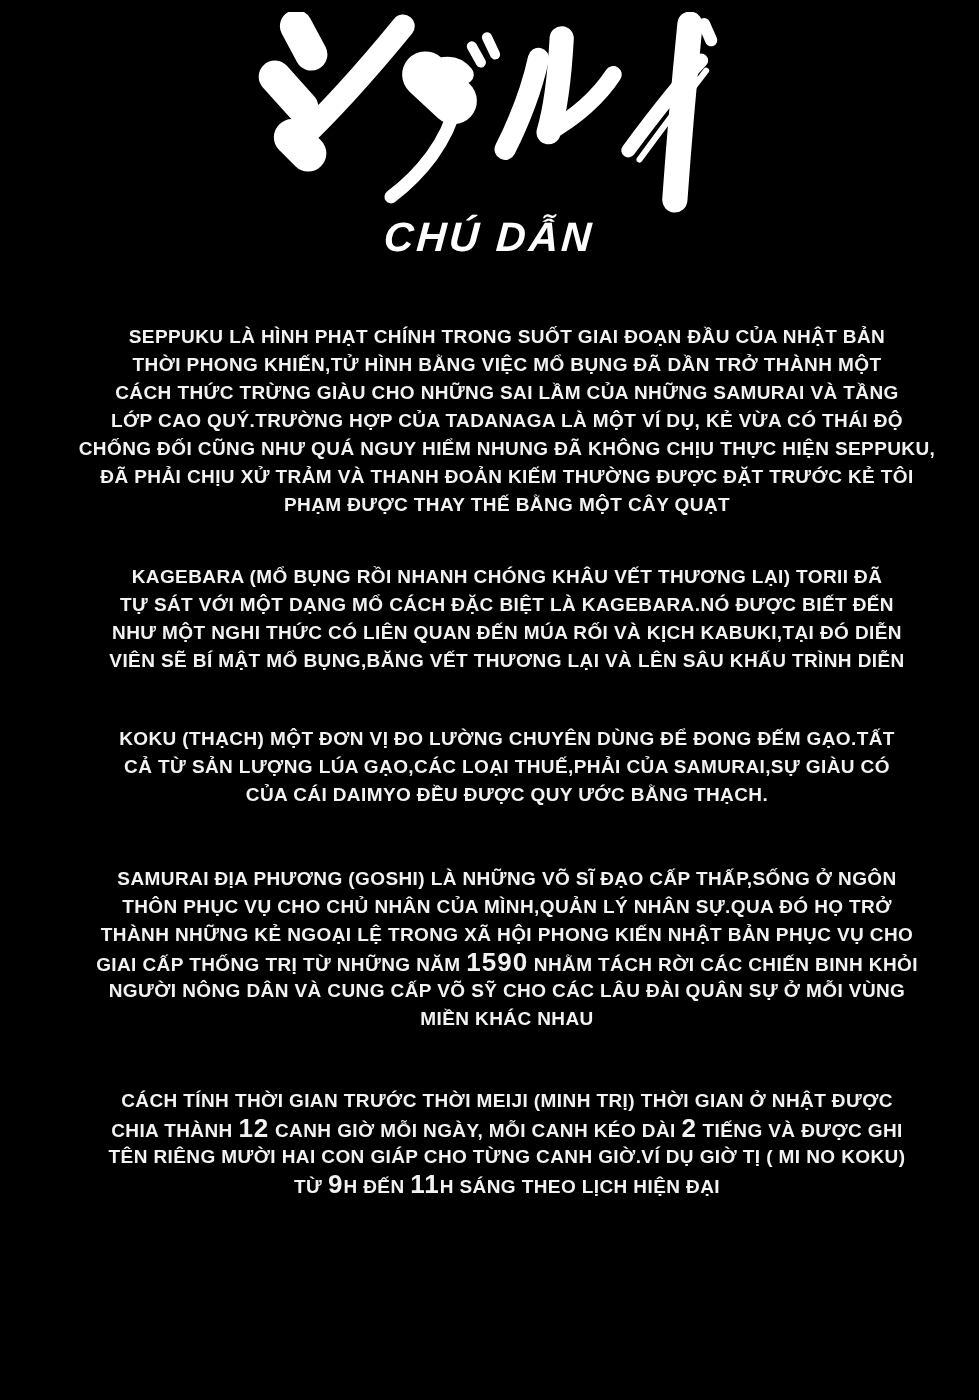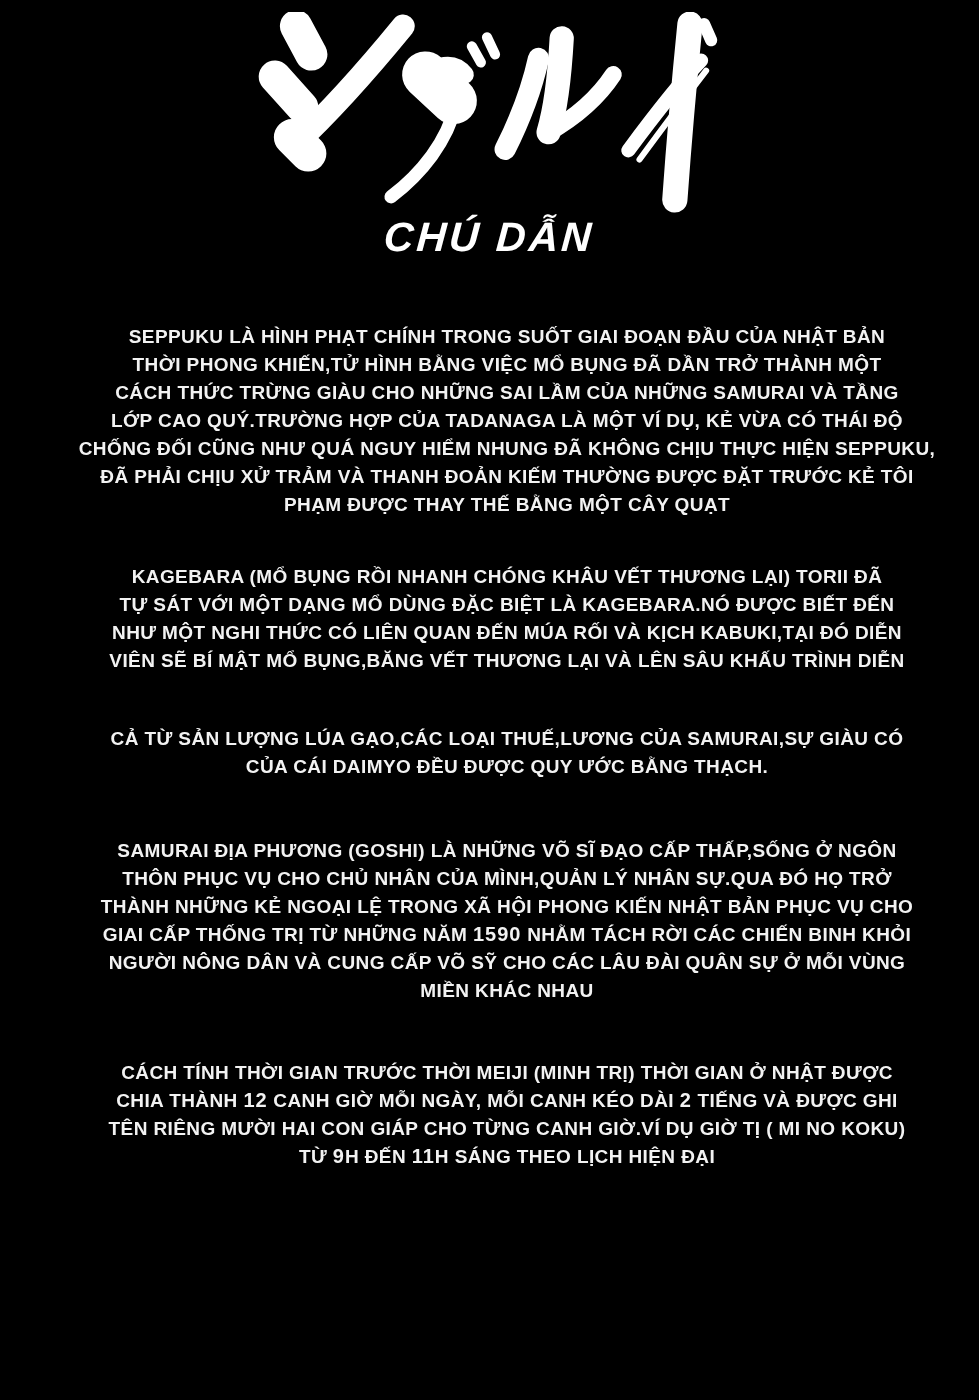--- a/index.html
+++ b/index.html
@@ -71,21 +71,21 @@
     font-size: 19px;
     font-weight: bold;
     line-height: 28px;
     height: 28px;
     letter-spacing: 0.4px;
     white-space: nowrap;
     text-align: center;
     color: #f2f2f2;
   }
   .note-line .num {
-    font-size: 20px;
+    font-size: 26px;
     line-height: 1;
     letter-spacing: 1px;
   }
 </style>
 </head>
 <body>
 
 <div class="page">
 
   <div class="logo-wrap">
@@ -130,27 +130,28 @@
       <div class="note-line">THỜI PHONG KHIẾN,TỬ HÌNH BẰNG VIỆC MỔ BỤNG ĐÃ DẦN TRỞ THÀNH MỘT</div>
       <div class="note-line">CÁCH THỨC TRỪNG GIÀU CHO NHỮNG SAI LẦM CỦA NHỮNG SAMURAI  VÀ TẦNG</div>
       <div class="note-line">LỚP CAO QUÝ.TRƯỜNG HỢP CỦA TADANAGA LÀ MỘT VÍ DỤ, KẺ VỪA CÓ THÁI ĐỘ</div>
       <div class="note-line">CHỐNG ĐỐI CŨNG NHƯ QUÁ NGUY HIỂM NHUNG ĐÃ KHÔNG CHỊU THỰC HIỆN SEPPUKU,</div>
       <div class="note-line">ĐÃ PHẢI CHỊU XỬ TRẢM VÀ THANH ĐOẢN KIẾM THƯỜNG ĐƯỢC ĐẶT TRƯỚC KẺ TÔI</div>
       <div class="note-line">PHẠM ĐƯỢC THAY THẾ BẰNG MỘT CÂY QUẠT</div>
     </div>
 
     <div class="note">
       <div class="note-line">KAGEBARA (MỔ BỤNG RỒI NHANH CHÓNG KHÂU VẾT THƯƠNG LẠI) TORII ĐÃ</div>
-      <div class="note-line">TỰ SÁT VỚI MỘT DẠNG MỔ DÙNG ĐẶC BIỆT LÀ KAGEBARA.NÓ ĐƯỢC BIẾT ĐẾN</div>
+      <div class="note-line">TỰ SÁT VỚI MỘT DẠNG MỔ CÁCH ĐẶC BIỆT LÀ KAGEBARA.NÓ ĐƯỢC BIẾT ĐẾN</div>
       <div class="note-line">NHƯ MỘT NGHI THỨC CÓ LIÊN QUAN ĐẾN MÚA RỐI VÀ KỊCH KABUKI,TẠI ĐÓ DIỄN</div>
       <div class="note-line">VIÊN SẼ BÍ MẬT MỔ BỤNG,BĂNG VẾT THƯƠNG LẠI VÀ LÊN SÂU KHẤU TRÌNH DIỄN</div>
     </div>
 
     <div class="note">
-      <div class="note-line">CẢ TỪ  SẢN LƯỢNG LÚA GẠO,CÁC LOẠI THUẾ,LƯƠNG CỦA SAMURAI,SỰ GIÀU CÓ</div>
+      <div class="note-line">KOKU (THẠCH) MỘT ĐƠN VỊ ĐO LƯỜNG CHUYÊN DÙNG ĐỂ ĐONG ĐẾM GẠO.TẤT</div>
+      <div class="note-line">CẢ TỪ  SẢN LƯỢNG LÚA GẠO,CÁC LOẠI THUẾ,PHẢI CỦA SAMURAI,SỰ GIÀU CÓ</div>
       <div class="note-line">CỦA CÁI DAIMYO ĐỀU ĐƯỢC QUY ƯỚC BẰNG THẠCH.</div>
     </div>
 
     <div class="note">
       <div class="note-line">SAMURAI ĐỊA PHƯƠNG (GOSHI) LÀ NHỮNG VÕ SĨ ĐẠO CẤP THẤP,SỐNG Ở NGÔN</div>
       <div class="note-line">THÔN PHỤC VỤ CHO CHỦ NHÂN CỦA MÌNH,QUẢN LÝ NHÂN SỰ.QUA ĐÓ HỌ TRỞ</div>
       <div class="note-line">THÀNH NHỮNG KẺ NGOẠI LỆ TRONG XÃ HỘI PHONG KIẾN NHẬT BẢN PHỤC VỤ CHO</div>
       <div class="note-line">GIAI CẤP THỐNG TRỊ TỪ NHỮNG NĂM <span class="num">1590</span> NHẰM TÁCH RỜI  CÁC CHIẾN BINH KHỎI</div>
       <div class="note-line">NGƯỜI NÔNG DÂN VÀ CUNG CẤP VÕ SỸ CHO CÁC LÂU ĐÀI QUÂN SỰ Ở MỖI VÙNG</div>
       <div class="note-line">MIỀN KHÁC NHAU</div>

